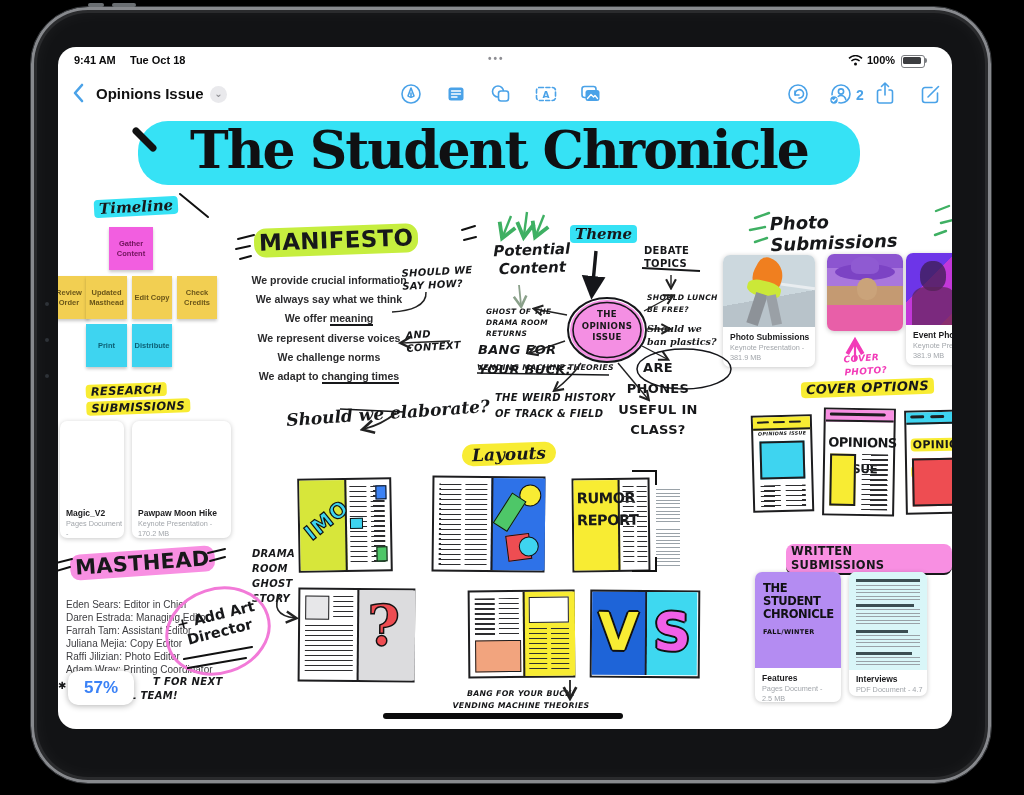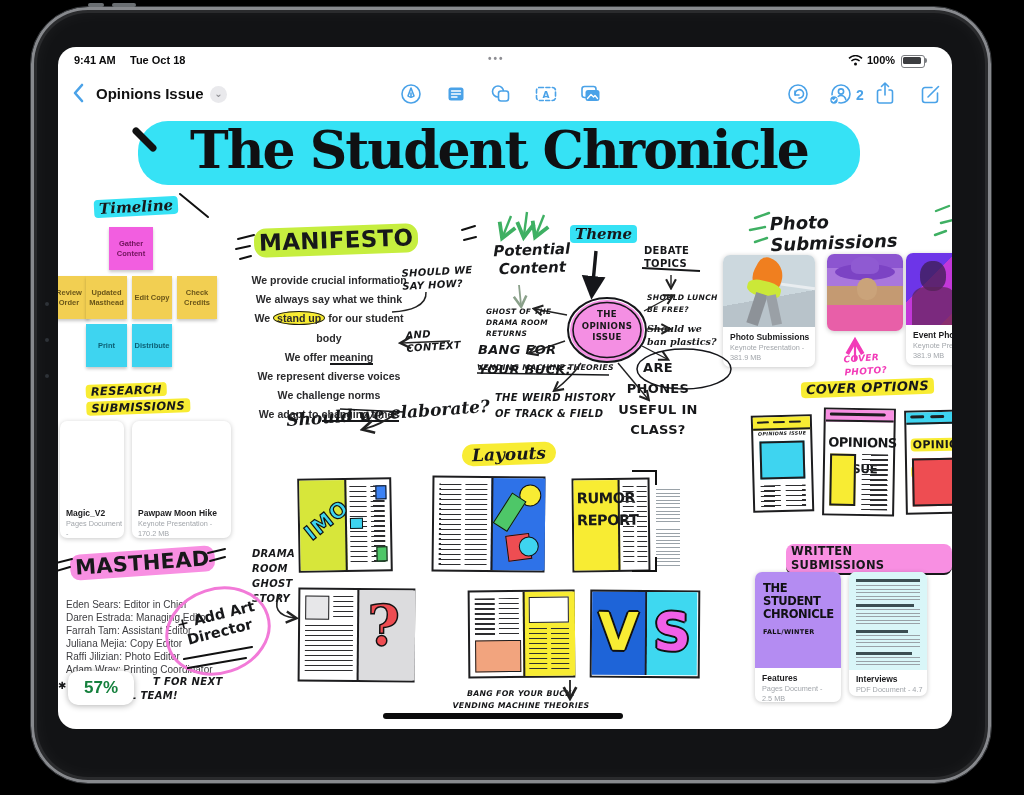--- a/index.html
+++ b/index.html
@@ -39,21 +39,21 @@
   
   .page{position:absolute;border:2px solid #1d1d1f;background:#fff;box-sizing:border-box;}
   .tl{background-image:repeating-linear-gradient(to bottom,#2d2d2f 0 1.3px,transparent 1.3px 5px);}
   .tlg{background-image:repeating-linear-gradient(to bottom,#9aa2a8 0 1px,transparent 1px 3.6px);}
   .xbox{position:relative;box-sizing:border-box;border:2px solid #1d1d1f;
     background-image:linear-gradient(to top right,transparent calc(50% - 1px),#1d1d1f calc(50% - 1px) calc(50% + 1px),transparent calc(50% + 1px)),
                      linear-gradient(to bottom right,transparent calc(50% - 1px),#1d1d1f calc(50% - 1px) calc(50% + 1px),transparent calc(50% + 1px));}
   .outline-txt{text-shadow:-2px 0 #111,2px 0 #111,0 -2px #111,0 2px #111,-1px -1px #111,1px 1px #111,-1px 1px #111,1px -1px #111;}
   .mlines{line-height:19.2px;font-size:10.6px;font-weight:700;color:#2b2b2d;text-align:center;}
   .zoombadge{position:absolute;background:#fff;border-radius:10px;box-shadow:0 1px 6px rgba(0,0,0,.3);
-    color:#15803d;font-size:17px;font-weight:600;display:flex;align-items:center;justify-content:center;}
+    color:#3b82f6;font-size:17px;font-weight:600;display:flex;align-items:center;justify-content:center;}
 </style>
 </head>
 <body>
 
 <div class="device"></div>
 <div class="topbtn" style="left:88px;width:16px;"></div>
 <div class="topbtn" style="left:112px;width:24px;"></div>
 <div class="camdot" style="top:302px;"></div>
 <div class="camdot" style="top:338px;"></div>
 <div class="camdot" style="top:374px;"></div>
@@ -173,21 +173,20 @@
 Director</div>
   <span class="abs hand caps" style="left:0px;top:633px;font-size:10px;font-style:italic;">✱ I</span>
   <span class="abs hand caps" style="left:95px;top:629px;font-size:10px;font-style:italic;">T FOR NEXT</span>
   <span class="abs hand caps" style="left:64px;top:643px;font-size:10px;font-style:italic;">AL TEAM!</span>
   <div class="zoombadge" style="left:10px;top:624px;width:66px;height:34px;">57%</div>
 
   <span class="abs hand hl hl-green caps" style="left:196px;top:179px;font-size:23px;border-radius:12px;transform:rotate(-2deg);">MANIFESTO</span>
   <div class="abs mlines" style="left:188px;top:224px;width:166px;">
     <div>We provide crucial information</div>
     <div>We always say what we think</div>
-    <div><span>We</span> <span style="background:#f8ec33;border:1.5px solid #17181a;border-radius:50%;padding:0 3px;">stand up</span> <span>for our student body</span></div>
     <div><span>We offer</span> <span style="border-bottom:2px solid #17181a;">meaning</span></div>
     <div>We represent diverse voices</div>
     <div>We challenge norms</div>
     <div><span>We adapt to</span> <span style="border-bottom:2px solid #17181a;">changing times</span></div>
   </div>
   <div class="abs hand caps" style="left:344px;top:219px;font-size:10px;font-style:italic;transform:rotate(-3deg);">SHOULD WE
 SAY HOW?</div>
   <div class="abs hand caps" style="left:348px;top:281px;font-size:10px;font-style:italic;transform:rotate(-4deg);">AND
 CONTEXT</div>
   <div class="abs script" style="left:228px;top:356px;font-size:17px;transform:rotate(-4deg);">Should we elaborate?</div>

